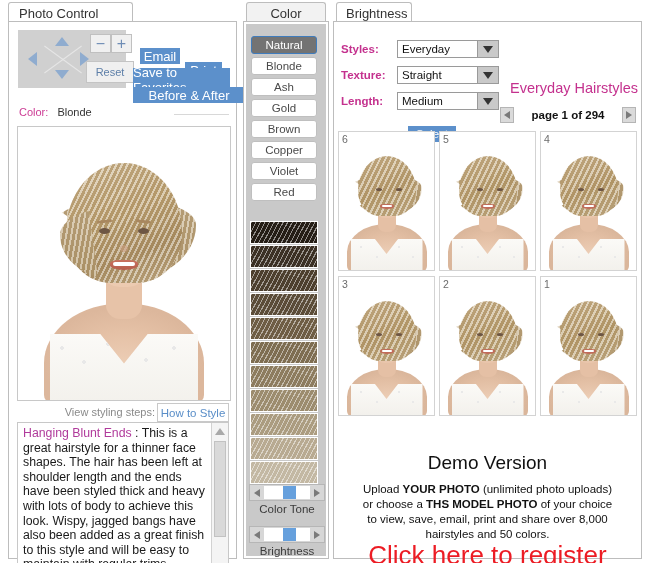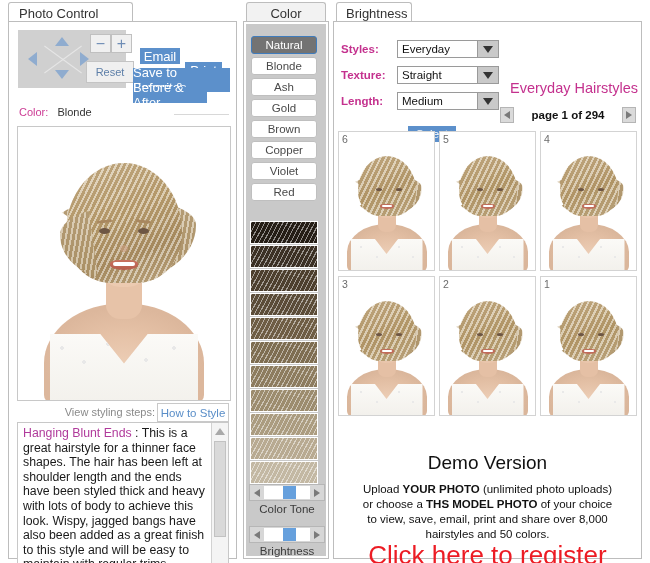--- a/index.html
+++ b/index.html
@@ -44,21 +44,21 @@
   #minusBtn{left:72px;top:4px;width:21px;height:19px;}
   #plusBtn{left:93px;top:4px;width:21px;height:19px;}
   #resetBtn{left:68px;top:31px;width:48px;height:22px;font-size:11px;color:#5d7fa8;
     background:#f0f0f0;border:1px solid #c4c4c4;}
 
   .blueBtn{position:absolute;background:#5c90cb;color:#fff;font-size:13px;
     display:flex;align-items:center;justify-content:center;box-sizing:border-box;cursor:pointer;}
   #emailBtn{left:131px;top:26px;width:40px;height:16px;}
   #printBtn{left:176px;top:40px;width:37px;height:16px;}
   #favBtn{left:124px;top:46px;width:97px;height:24px;}
-  #baBtn{left:124px;top:65px;width:74px;height:16px;}
+  #baBtn{left:124px;top:65px;width:112px;height:16px;}
 
   #colorLabelRow{position:absolute;left:10px;top:84px;width:210px;height:16px;font-size:11px;}
   #colorLabelRow .k{color:#cc3b94;}
   #colorLabelRow .v{color:#333;margin-left:6px;}
   #colorLabelRow .rule{position:absolute;right:0;top:8px;width:55px;height:1px;background:#d8d8d8;}
 
   #photoFrame{position:absolute;left:8px;top:104px;width:212px;height:273px;
     background:#fff;border:1px solid #c8c8c8;overflow:hidden;}
 
   

